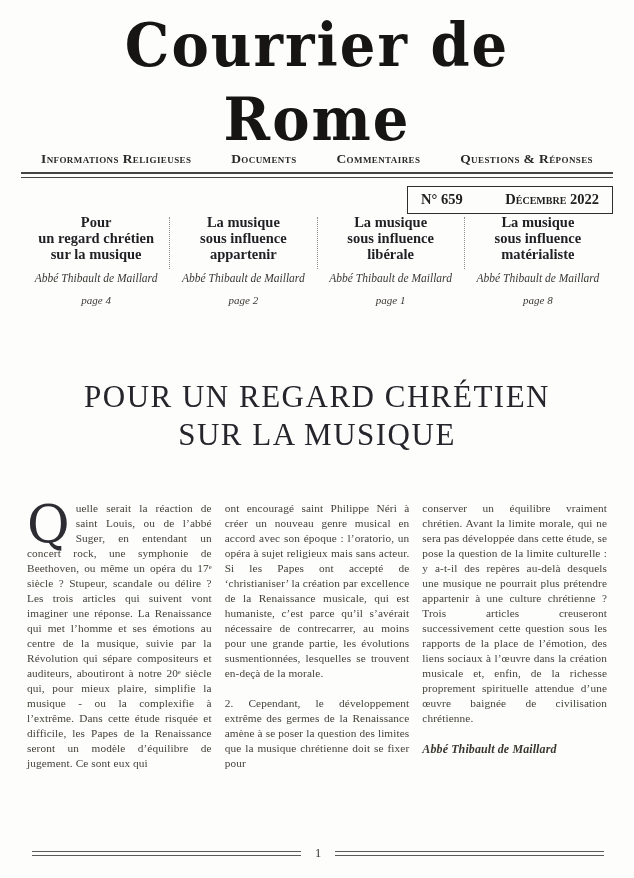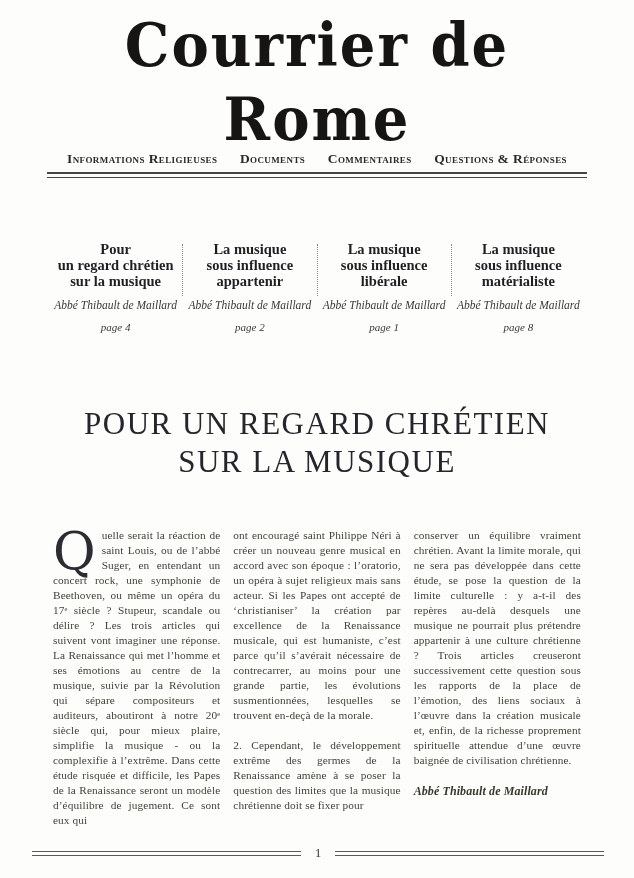--- a/index.html
+++ b/index.html
@@ -4,21 +4,21 @@
 <style>
   html,body { margin:0; padding:0; }
   body {
     width:634px; height:878px;
     background:#fdfdfb;
     font-family:"Liberation Serif","DejaVu Serif",serif;
     color:#45413a;
     position:relative;
     overflow:hidden;
   }
-  .page { position:absolute; inset:0; padding:0 47px; box-sizing:border-box; }
+  .page { position:absolute; inset:0; padding:0 21px; box-sizing:border-box; }
 
   
   .masthead {
     margin-top:8px;
     text-align:center;
     font-family:"DejaVu Serif",serif;
     font-weight:bold;
     font-size:56px;
     line-height:68px;
     letter-spacing:2px;
@@ -49,21 +49,21 @@
   .issue-box {
     width:206px; box-sizing:border-box;
     border:1.5px solid #2f2e2c;
     padding:4px 13px 5px 13px;
     display:flex; justify-content:space-between; align-items:baseline;
     font-variant:small-caps; font-weight:bold;
     font-size:14.5px; color:#22211f;
   }
 
   
-  .teasers { display:flex; margin-top:63px; align-items:flex-start; padding:0 2px; }
+  .teasers { display:flex; align-items:flex-start; padding:0 2px; }
   .teaser { flex:1; text-align:center; padding:0 5px; }
   .teaser-sep { width:0; border-left:1px dotted #8f8d89; height:52px; margin-top:3px; }
   .teaser-title { font-weight:bold; font-size:14.5px; line-height:16px; color:#201f24; }
   .teaser-author { margin-top:10px; font-style:italic; font-size:11.5px; color:#3b3833; }
   .teaser-page { margin-top:10px; font-style:italic; font-size:11px; color:#3b3833; }
 
   
   .headline {
     margin-top:72px;
     text-align:center;
@@ -118,20 +118,26 @@
 
   <div class="nav">
     <span>Informations Religieuses</span>
     <span>Documents</span>
     <span>Commentaires</span>
     <span>Questions &amp; Réponses</span>
   </div>
 
   <div class="double-rule"></div>
 
+  <div class="issue-row">
+    <div class="issue-box">
+      <span>N° 659</span>
+      <span>Décembre 2022</span>
+    </div>
+  </div>
 
   <div class="teasers">
     <div class="teaser">
       <div class="teaser-title">
         <div>Pour</div>
         <div>un regard chrétien</div>
         <div>sur la musique</div>
       </div>
       <div class="teaser-author">Abbé Thibault de Maillard</div>
       <div class="teaser-page">page 4</div>

